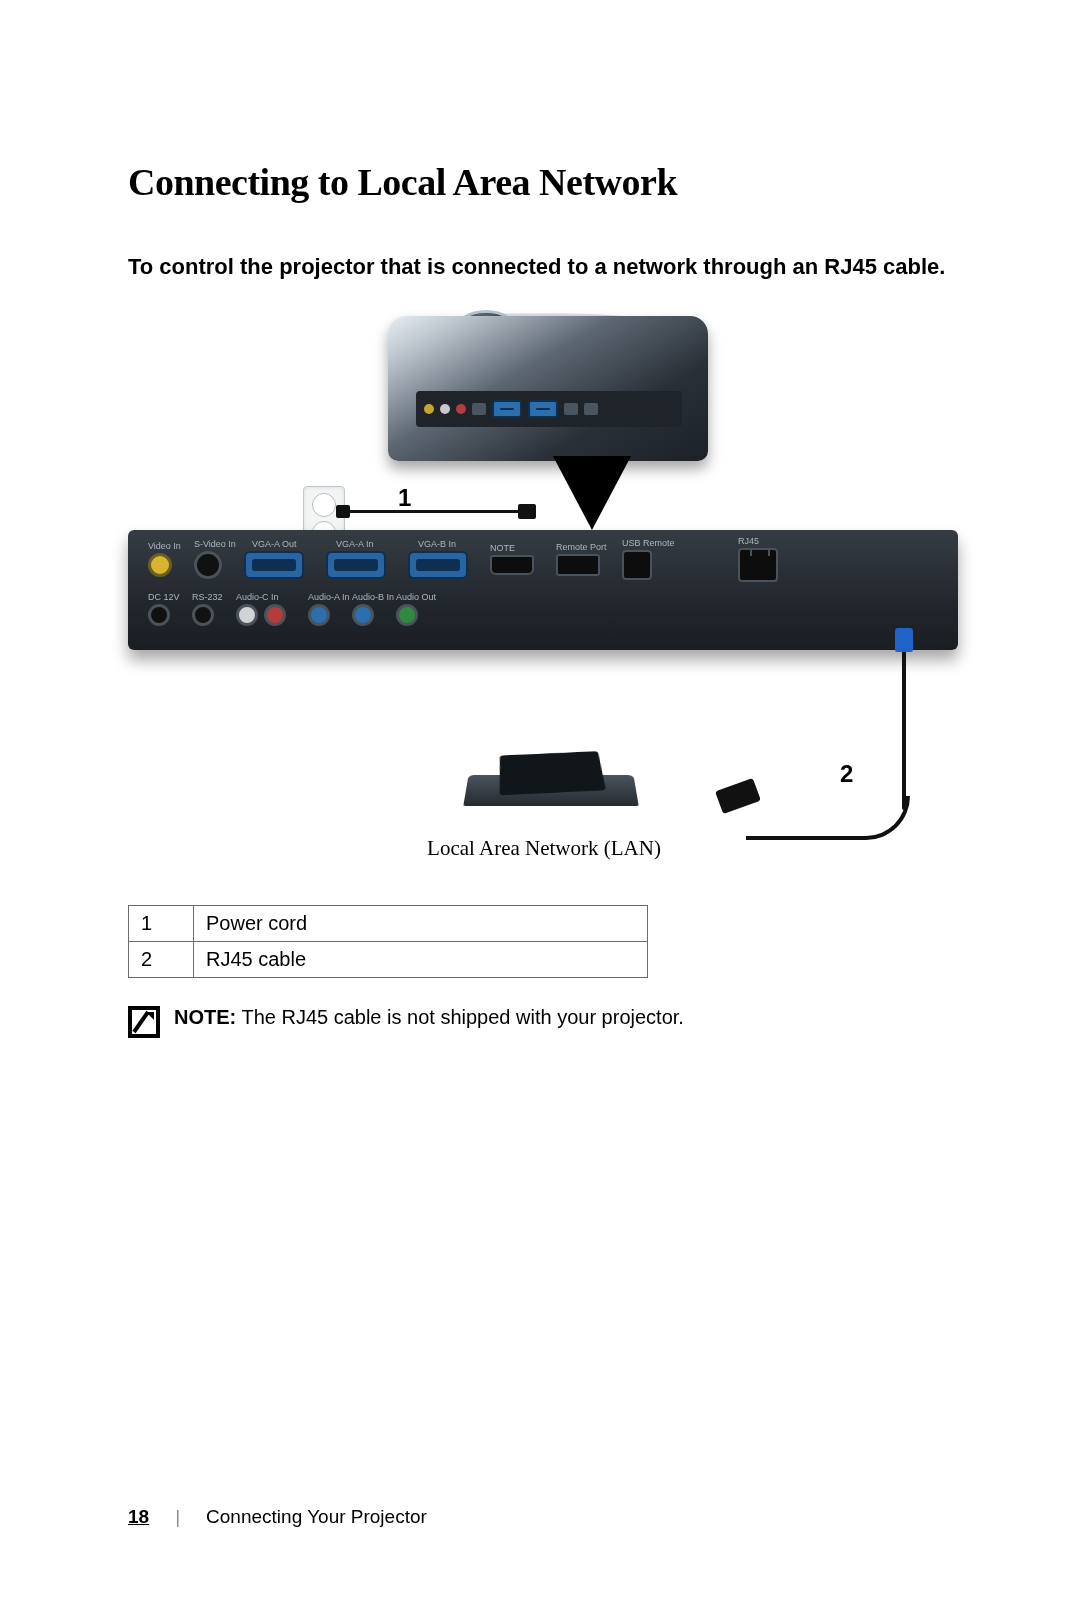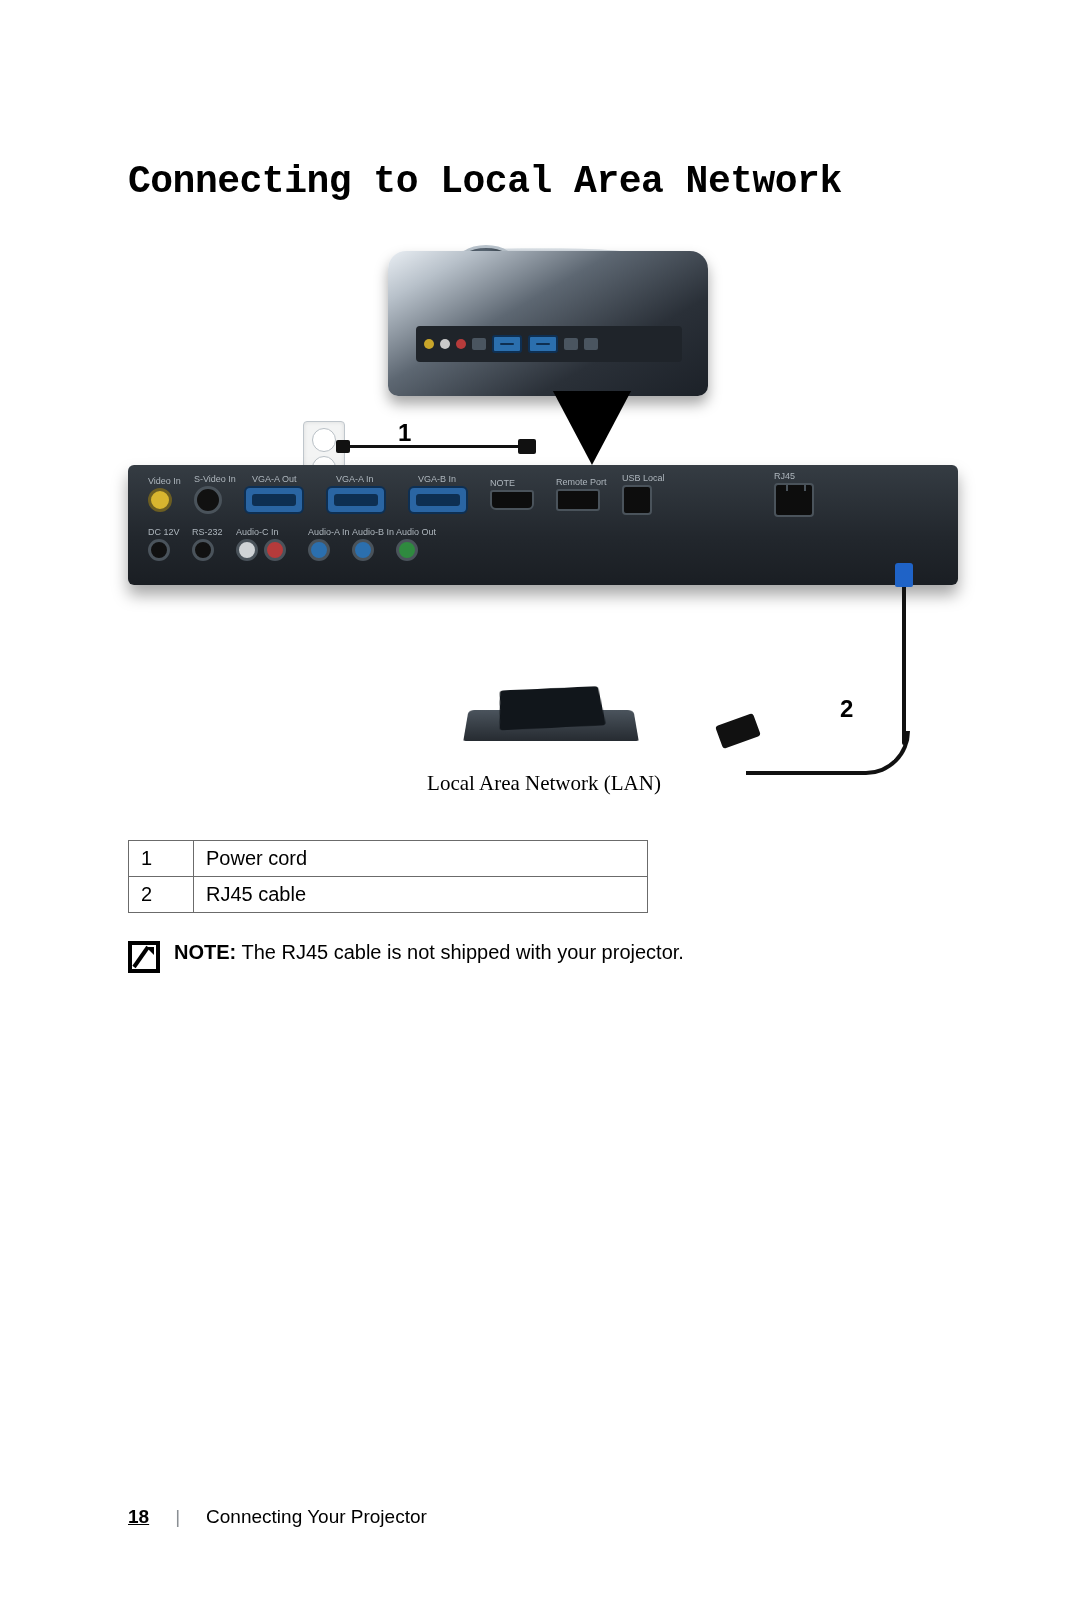--- a/index.html
+++ b/index.html
@@ -12,21 +12,21 @@
     color: #000;
   }
   .page {
     position: relative;
     width: 1080px;
     height: 1620px;
     box-sizing: border-box;
     padding: 160px 120px 0 128px;
   }
   .h1 {
-    font-family: Liberation Mono, monospace;
+    font-family: Liberation Serif, serif;
     font-weight: 900;
     font-size: 38px;
     letter-spacing: -0.5px;
     margin: 0 0 48px 0;
     font-stretch: condensed;
   }
   .lead {
     font-weight: 700;
     font-size: 22px;
     line-height: 1.35;
@@ -264,20 +264,21 @@
   .footer .pg{ font-weight:700;text-decoration:underline; }
   .footer .sep{ color:#8a8f94; }
 </style>
 </head>
 <body>
 
 <div class="page">
 
   <h1 class="h1">Connecting to Local Area Network</h1>
 
+  <p class="lead">To control the projector that is connected to a network through an RJ45 cable.</p>
 
   <div class="diagram">
     <div class="projector-top"></div>
     <div class="lens"></div>
     <div class="projector-body"></div>
     <div class="proj-ports">
       <span class="y"></span>
         <span class="w"></span>
         <span class="r"></span>
       <span></span>
@@ -317,24 +318,24 @@
         </div>
         <div class="port">
           <span class="label">NOTE</span>
           <div class="hdmi"></div>
         </div>
         <div class="port">
           <span class="label">Remote Port</span>
           <div class="dp"></div>
         </div>
         <div class="port">
-          <span class="label">USB Local</span>
+          <span class="label">USB Remote</span>
           <div class="usb"></div>
         </div>
-        <div class="port" style="margin-left:100px">
+        <div class="port" style="margin-left:64px">
           <span class="label">RJ45</span>
           <div class="rj45"></div>
         </div>
       </div>
       <div class="row bot">
         <div class="port">
           <span class="label">DC 12V</span>
           <div class="dcjack"></div>
         </div>
         <div class="port">

